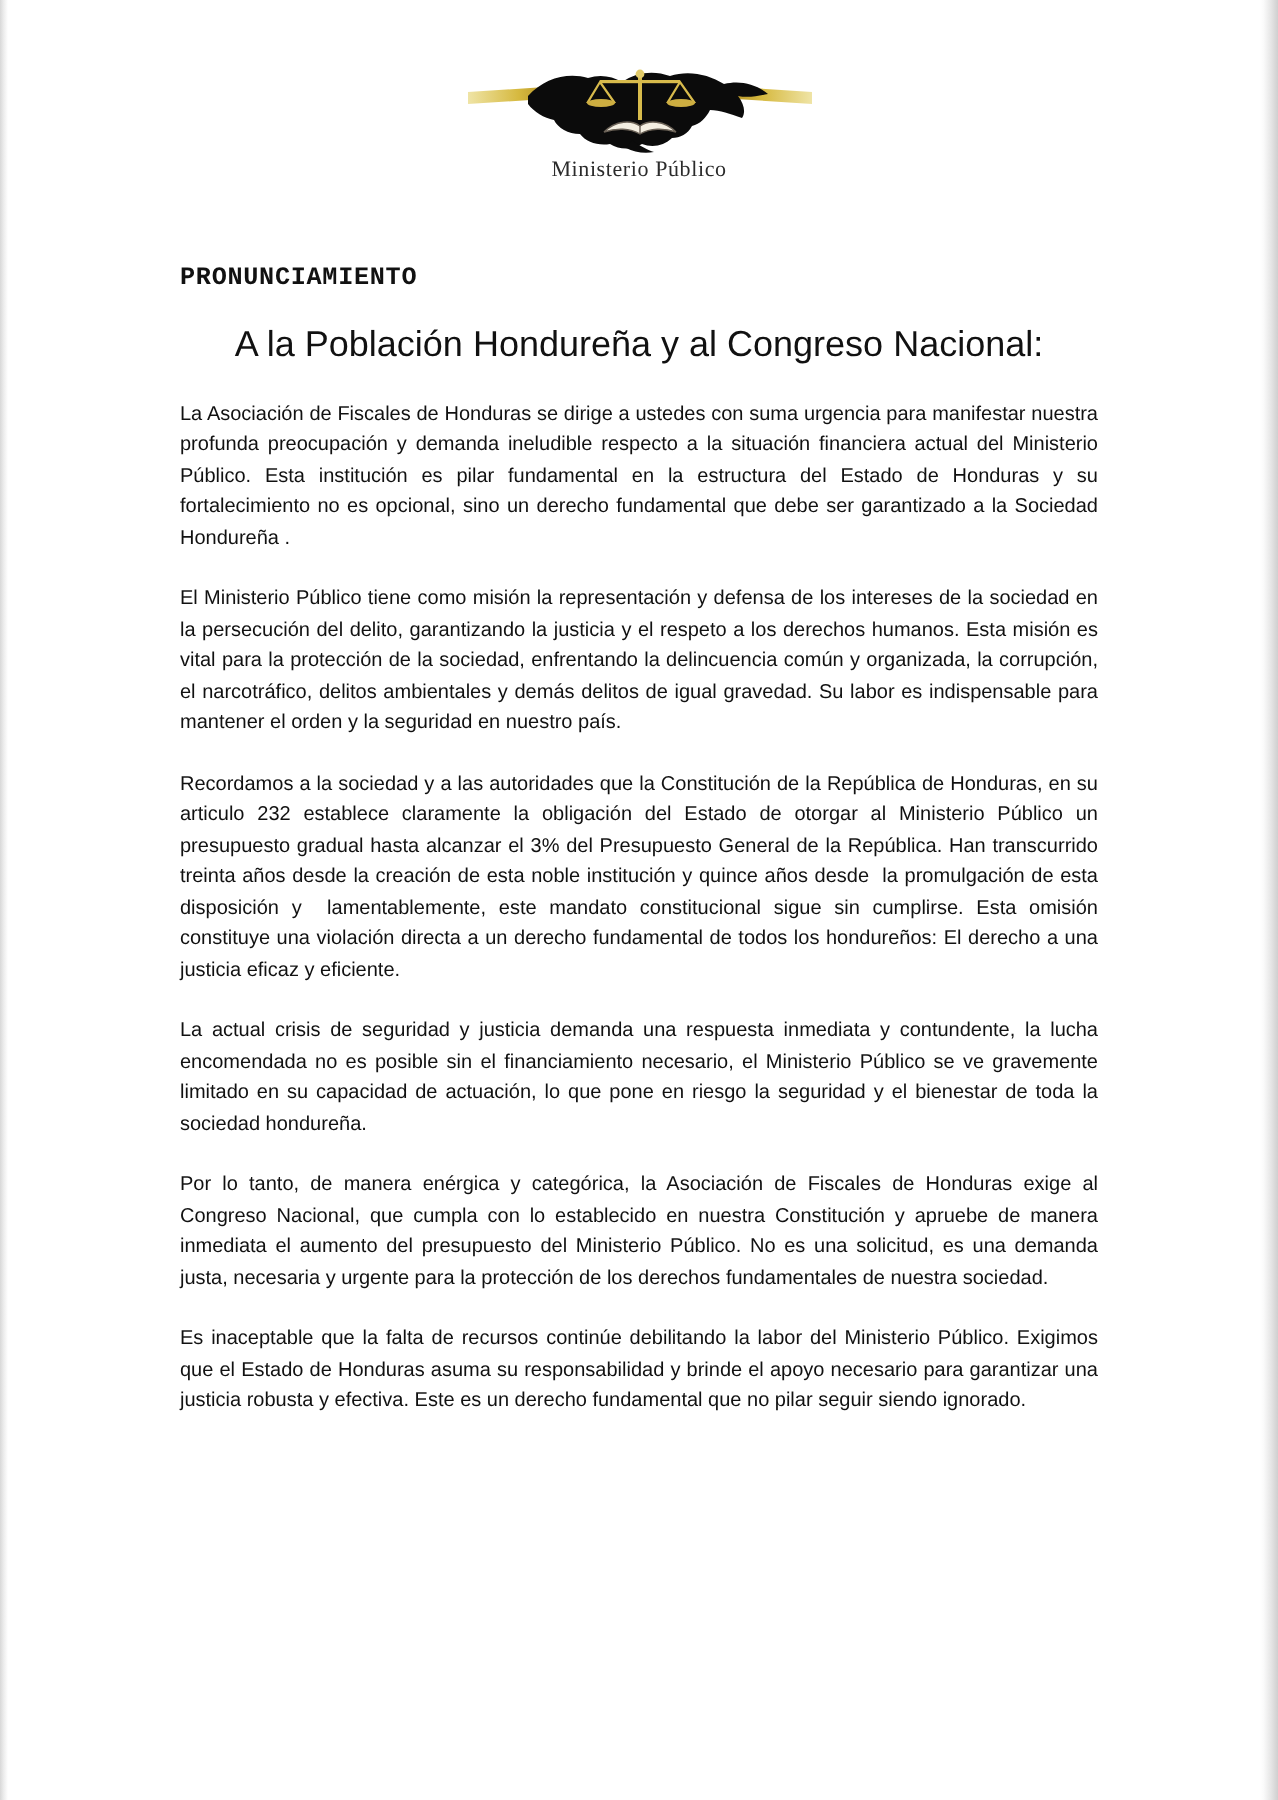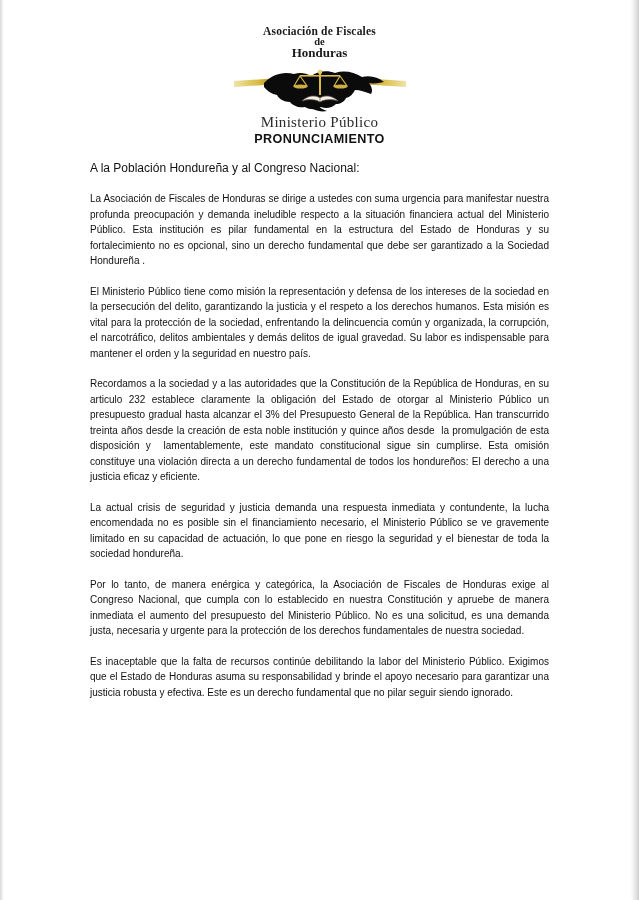--- a/index.html
+++ b/index.html
@@ -59,69 +59,65 @@
   .emblem {
     position: relative;
     width: 176px;
     height: 52px;
     margin: 1px auto 0 auto;
   }
   .emblem svg { display:block; }
 
   .logo-sub {
     font-family: "Liberation Serif", serif;
-    font-size: 15px;
+    font-size: 11px;
     color: #2b2b2b;
     letter-spacing: .3px;
     margin-top: 1px;
   }
 
   
   .doc {
     position: absolute;
     left: 90px;
     top: 132px;
     width: 459px;
   }
   .pronouncement-title {
-    text-align: center;
     font-size: 12.6px;
     font-weight: 700;
     letter-spacing: .35px;
     margin: 0 0 14px 0;
+    font-family: Liberation Mono, monospace;
   }
   .salutation {
-    font-size: 12px;
+    font-size: 18px;
     margin: 0 0 14px 0;
     line-height: 1.42;
+    text-align: center;
   }
   .body-par {
     font-size: 10px;
     line-height: 1.55;
     text-align: justify;
     text-justify: inter-word;
     margin: 0 0 15px 0;
     white-space: pre-wrap;
     hyphens: none;
   }
 </style>
 </head>
 <body>
 
 <div class="page-edge-left"></div>
 <div class="page-edge-right"></div>
 
 <div class="page">
 
   <div class="logo-block">
-    <div class="logo-title">
-      <span class="l1">Asociación de Fiscales</span>
-      <span class="l2">de</span>
-      <span class="l3">Honduras</span>
-    </div>
 
     <div class="emblem">
       <svg width="176" height="52" viewBox="0 0 176 52" xmlns="http://www.w3.org/2000/svg">
         <defs>
           <linearGradient id="goldbar" x1="0" y1="0" x2="1" y2="0">
             <stop offset="0%" stop-color="#efe4a6"></stop>
             <stop offset="55%" stop-color="#d6b93f"></stop>
             <stop offset="100%" stop-color="#a8831c"></stop>
           </linearGradient>
           <linearGradient id="goldbar2" x1="1" y1="0" x2="0" y2="0">

